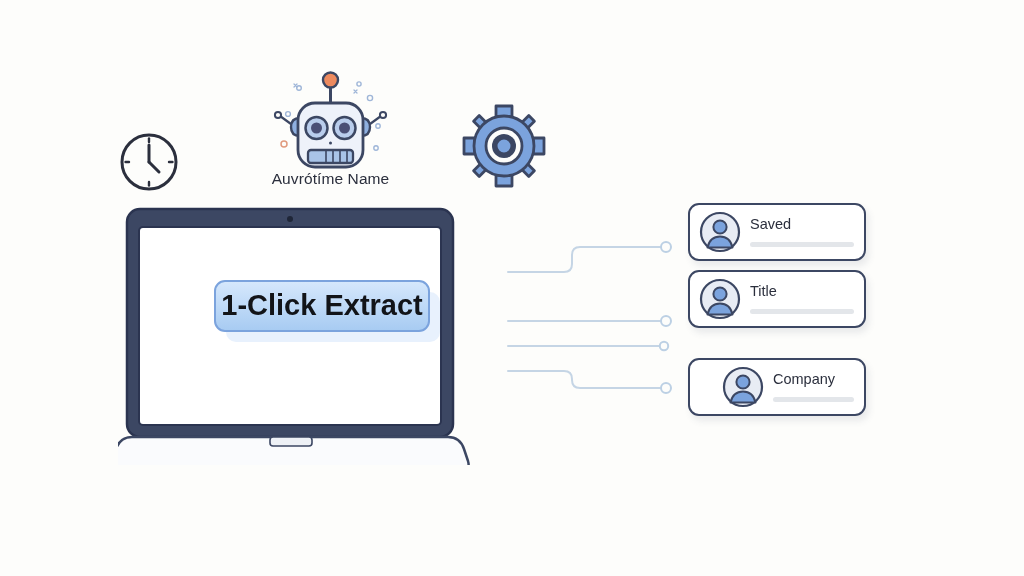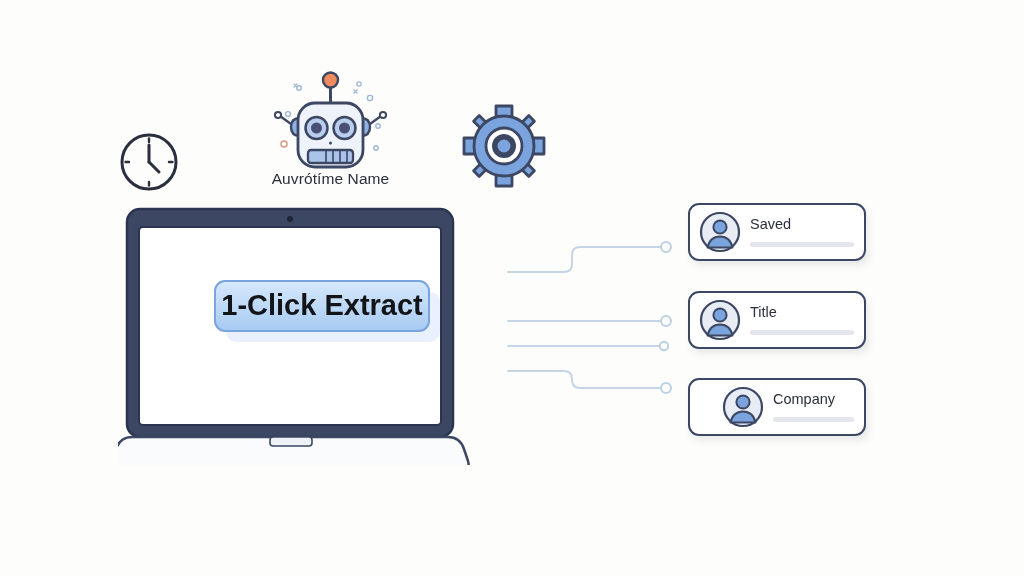--- a/index.html
+++ b/index.html
@@ -79,22 +79,22 @@
     background: #ffffff;
     border: 2px solid #3c4763;
     border-radius: 11px;
     box-sizing: border-box;
     box-shadow: 3px 5px 7px rgba(60,71,99,0.10);
     display: flex;
     align-items: center;
     padding-left: 9px;
   }
   #card-name    { top: 203px; }
-  #card-title   { top: 291px; }
-  #card-company { top: 378px; padding-left: 32px; }
+  #card-title   { top: 270px; }
+  #card-company { top: 358px; padding-left: 32px; }
 
   .card-avatar {
     flex: 0 0 auto;
     width: 42px;
     height: 42px;
   }
   .card-body {
     flex: 1 1 auto;
     margin-left: 9px;
     margin-right: 10px;

